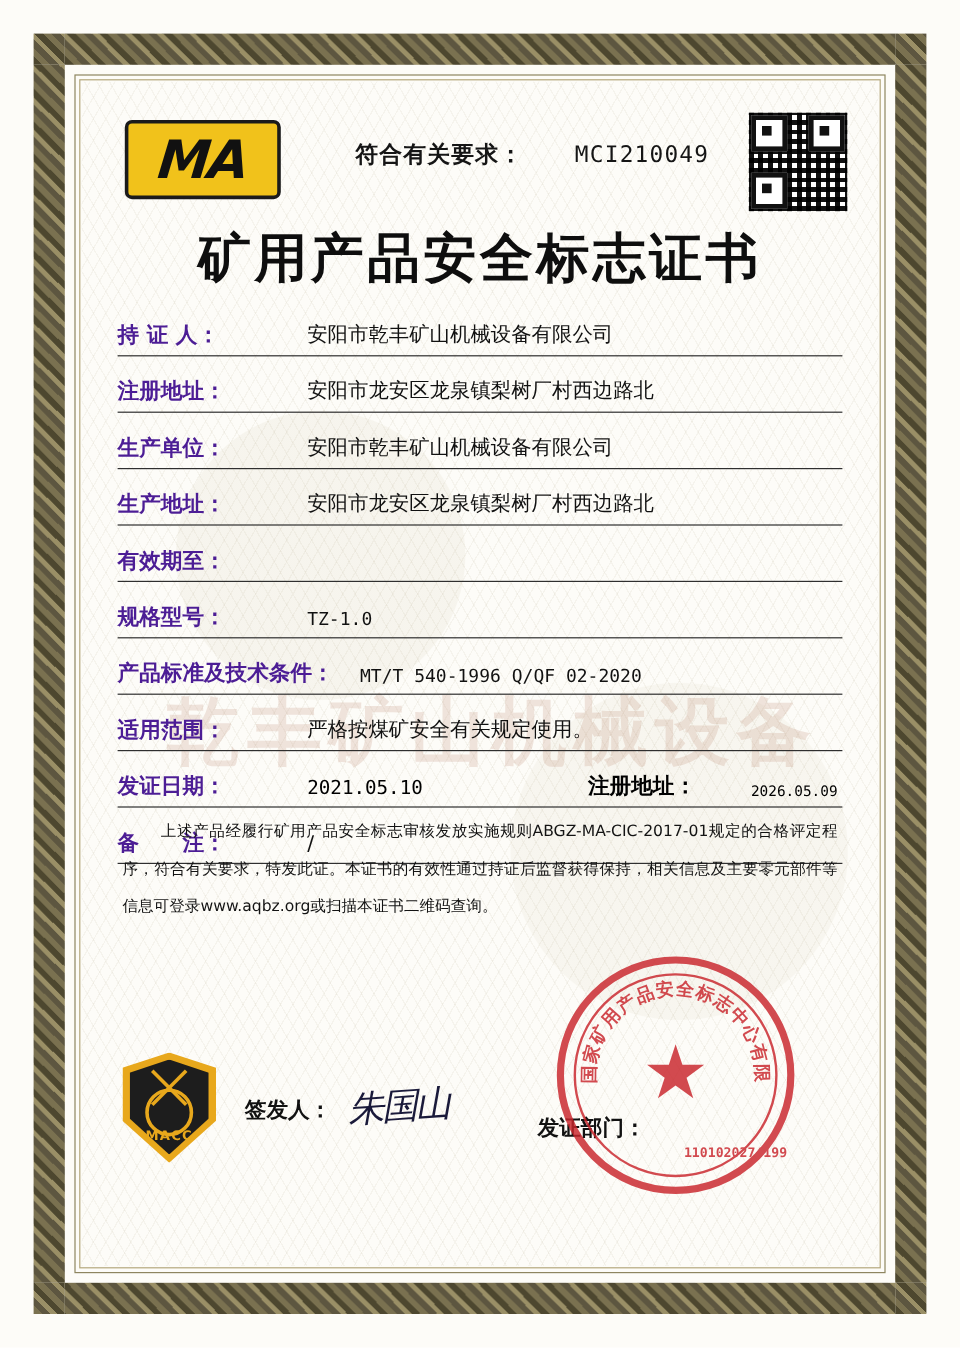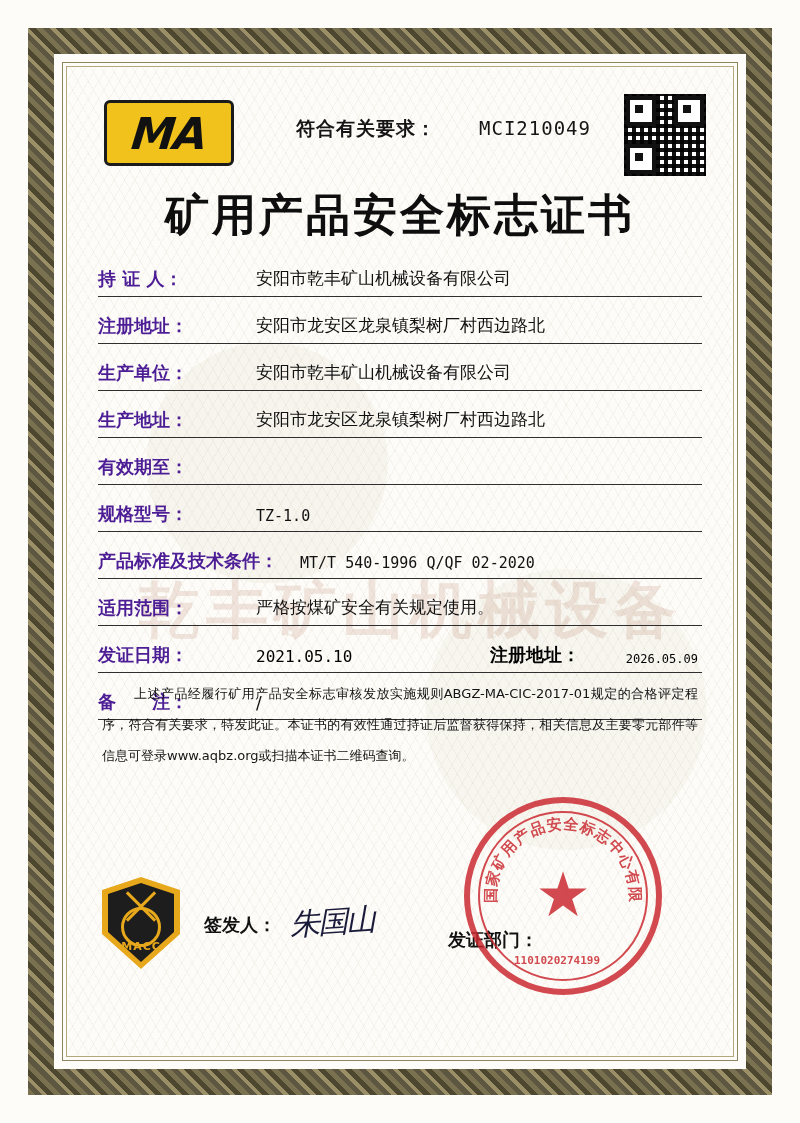--- a/index.html
+++ b/index.html
@@ -237,22 +237,22 @@
     font-size:62px;color:#c9242b;line-height:1;
   }
   .seal .arc-text{
     position:absolute;left:0;top:0;width:186px;height:186px;
   }
   .seal .arc-text text{
     fill:#c9242b;font-size:15px;font-weight:bold;
     font-family:"DejaVu Sans",sans-serif;letter-spacing:1px;
   }
   .seal .code{
-    position:absolute;left:0;right:12px;bottom:22px;
-    text-align:center;font-size:11px;color:#c9242b;font-weight:bold;
+    position:absolute;left:0;right:0;bottom:22px;
+    text-align:right;font-size:11px;color:#c9242b;font-weight:bold;
     font-family:"DejaVu Sans Mono",monospace;
   }
 </style>
 </head>
 <body>
 
 <div class="page">
 
   <div class="border-outer"></div>
   <div class="border-inner"></div>

